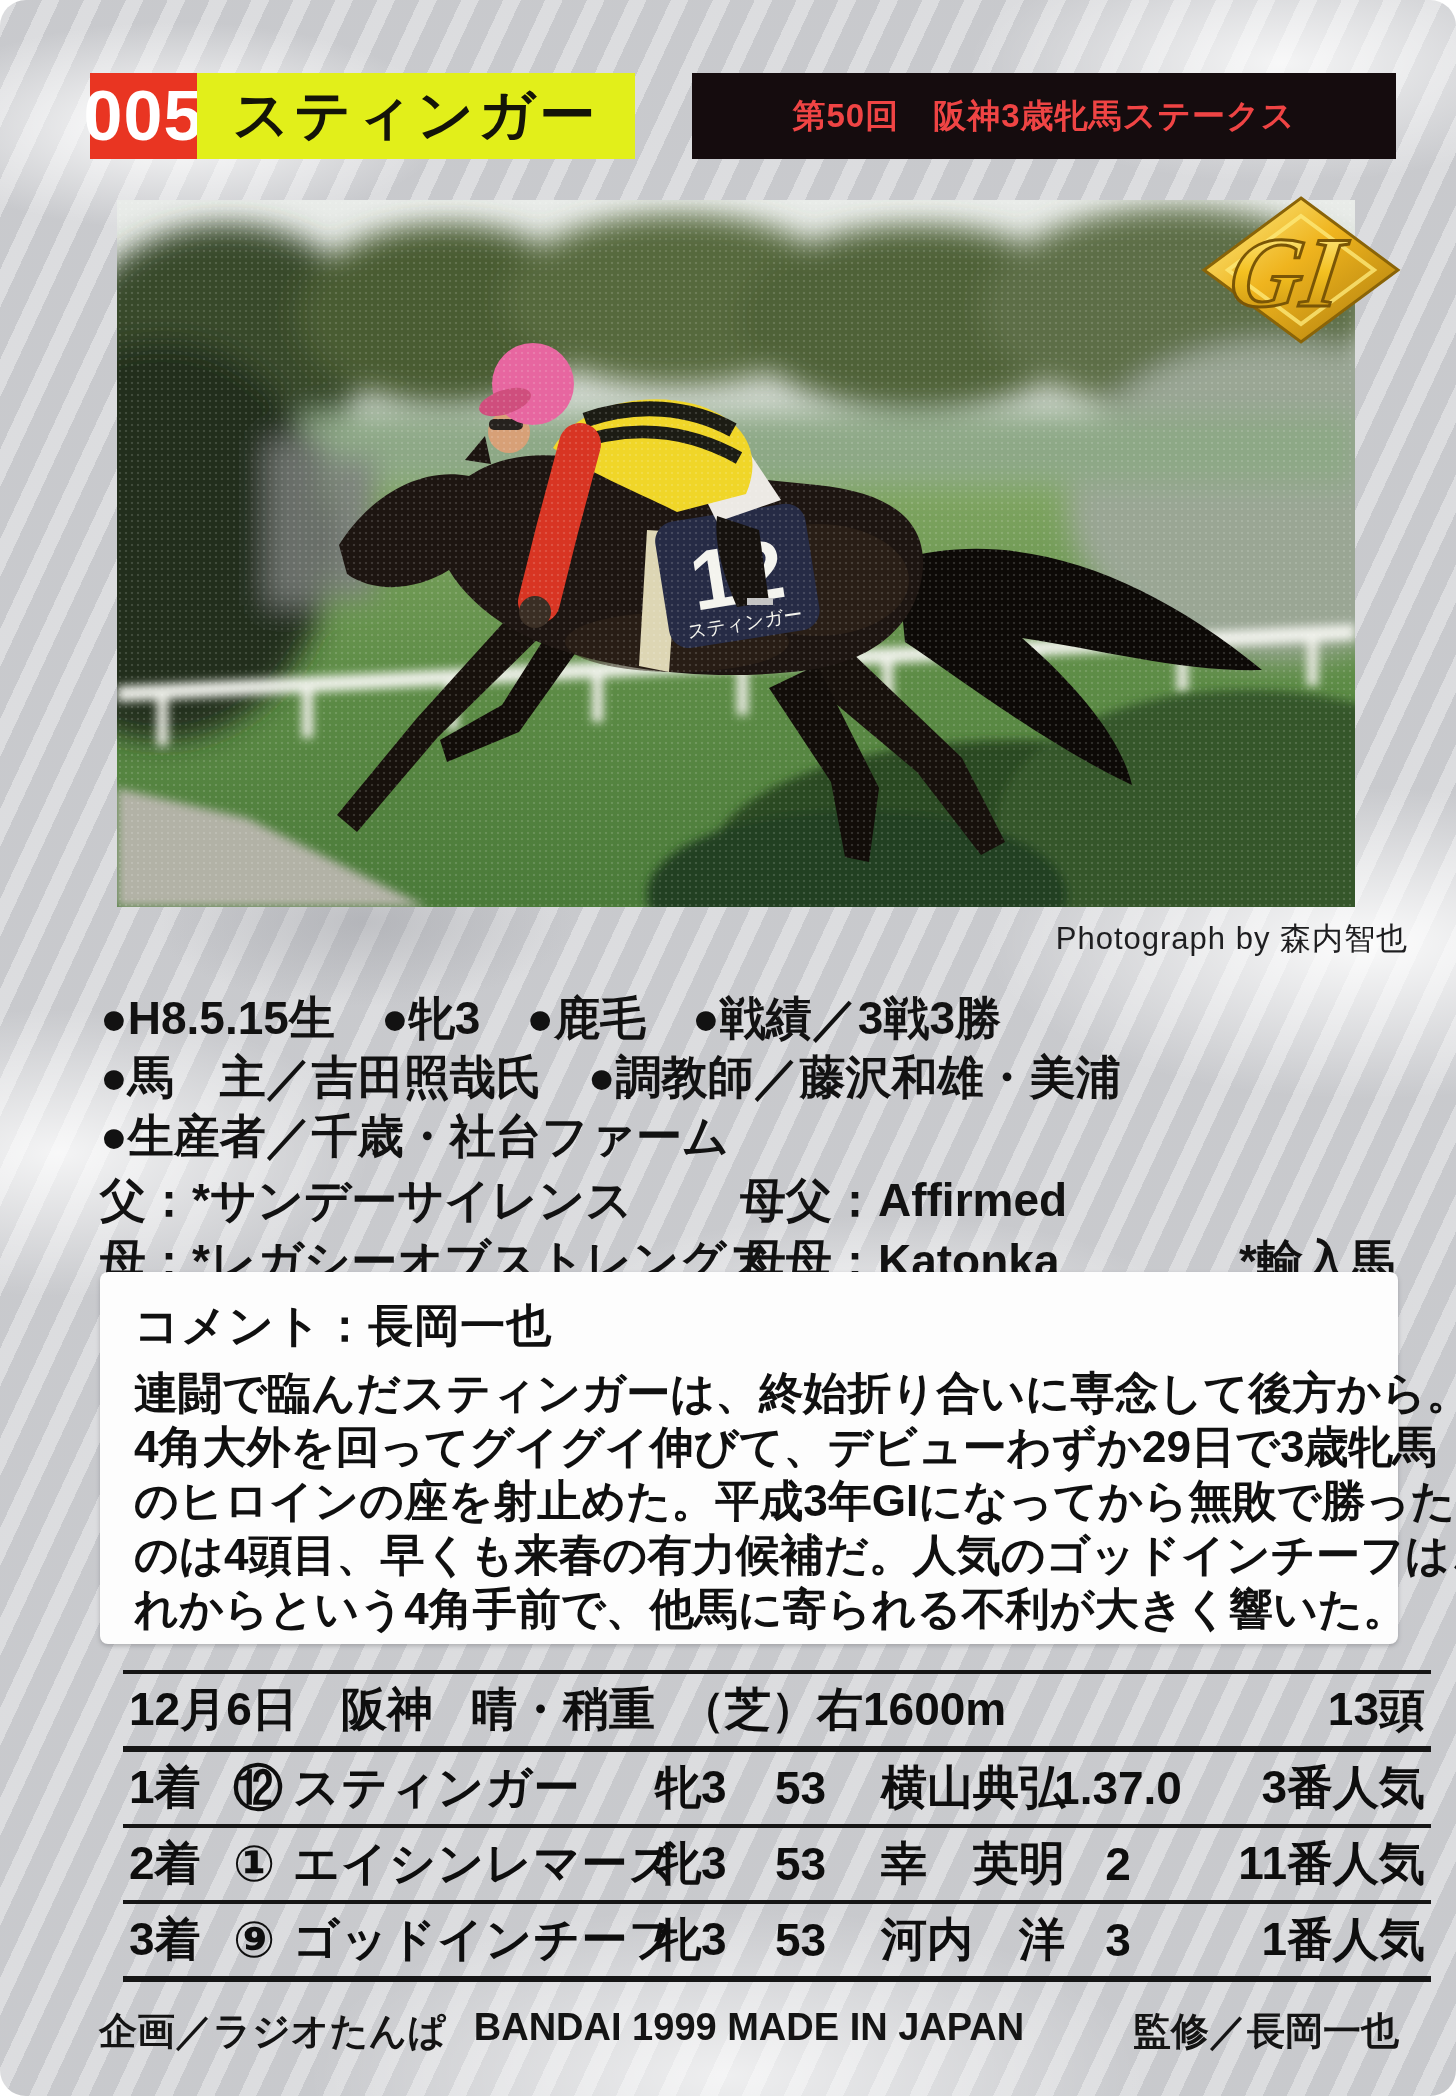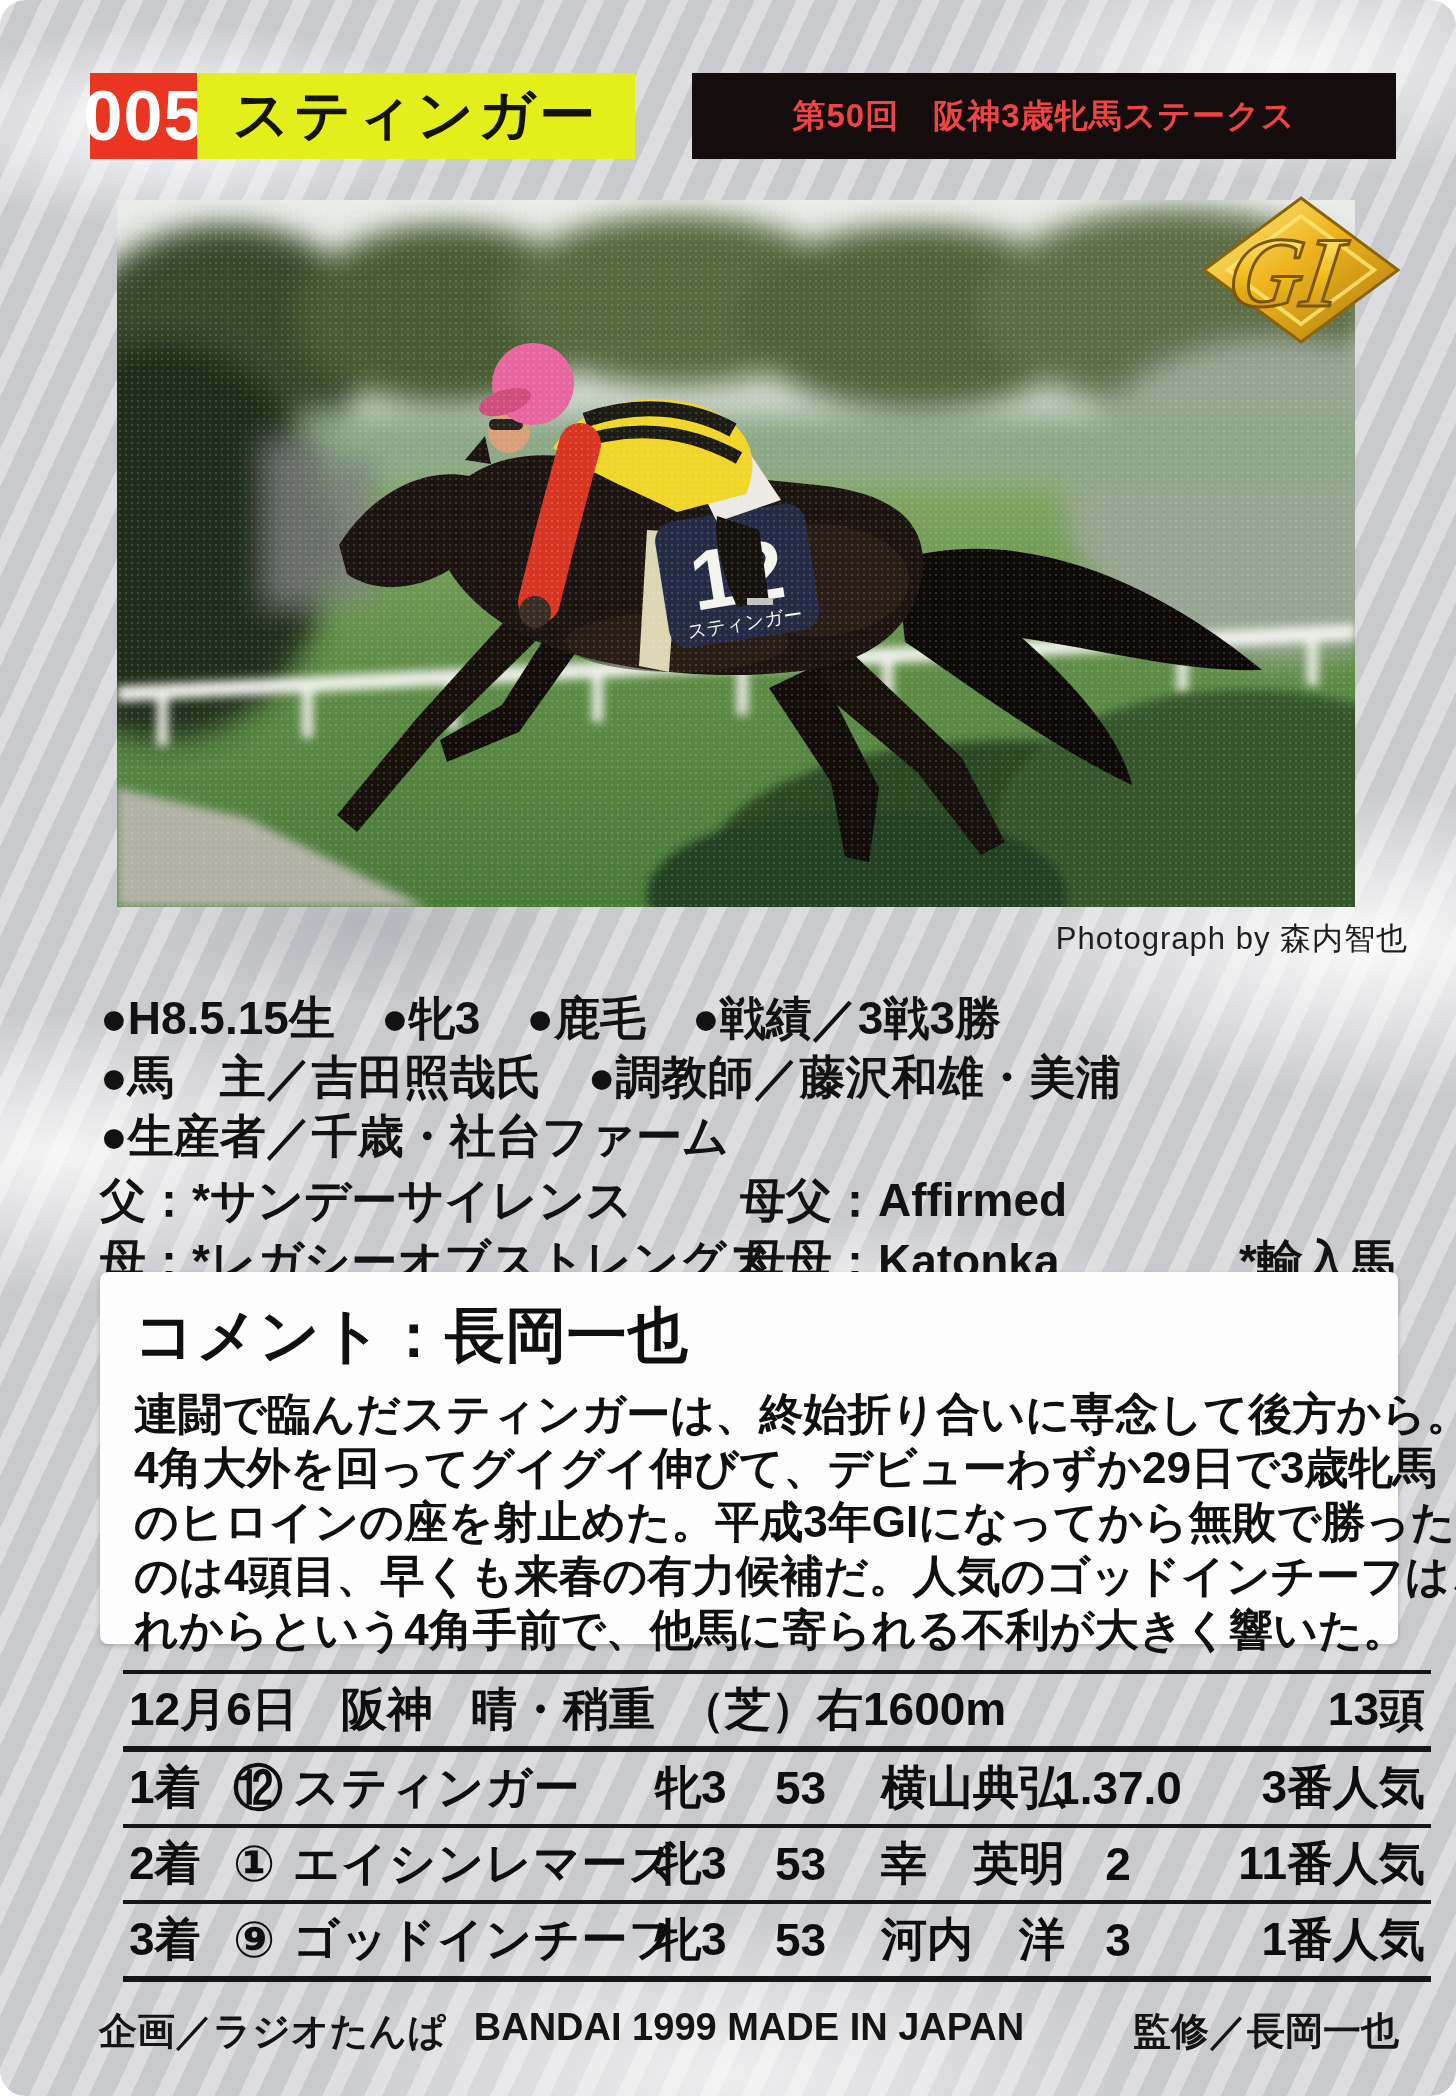--- a/index.html
+++ b/index.html
@@ -38,21 +38,21 @@
   .profile{position:absolute;left:100px;top:988px;width:1300px;font-size:46px;font-weight:700;color:#121212;}
   .profile .pl{position:absolute;left:0;white-space:nowrap;}
   .pl1{top:0;}  .pl2{top:59px;}  .pl3{top:118px;}
   .pedigree-row{position:absolute;left:0;width:1300px;white-space:nowrap;}
   .pr1{top:182px;} .pr2{top:243px;}
   .ped-col2{position:absolute;left:640px;top:0;}
   .imported{position:absolute;right:5px;top:0;}
   
   .comment{position:absolute;left:100px;top:1272px;width:1298px;height:372px;background:#fdfdfd;
     border-radius:8px;padding:24px 34px;box-shadow:0 2px 4px rgba(90,90,95,.35);}
-  .comment-title{font-size:60px;font-weight:900;color:#101010;margin-bottom:10px;letter-spacing:1px;}
+  .comment-title{font-size:45px;font-weight:900;color:#101010;margin-bottom:10px;letter-spacing:1px;}
   .comment-line{font-size:44px;font-weight:700;color:#101010;line-height:54px;white-space:nowrap;}
   
   .table{position:absolute;left:95px;top:1670px;width:1308px;font-size:46px;font-weight:700;color:#0e0e0e;margin-left:28px;}
   .rule{height:4px;background:#161616;}
   .rule.thick{height:6px;}
   .trow{position:relative;height:72px;}
   .trow span{position:absolute;top:50%;transform:translateY(-50%);white-space:nowrap;}
   .c-date{left:6px;} .c-track{left:218px;} .c-going{left:348px;} .c-course{left:556px;} .c-size{right:6px;}
   .c-place{left:6px;} .c-num{left:110px;font-size:50px;} .c-horse{left:170px;letter-spacing:1px;}
   .c-sexage{left:532px;} .c-weight{left:652px;} .c-jockey{left:758px;}

